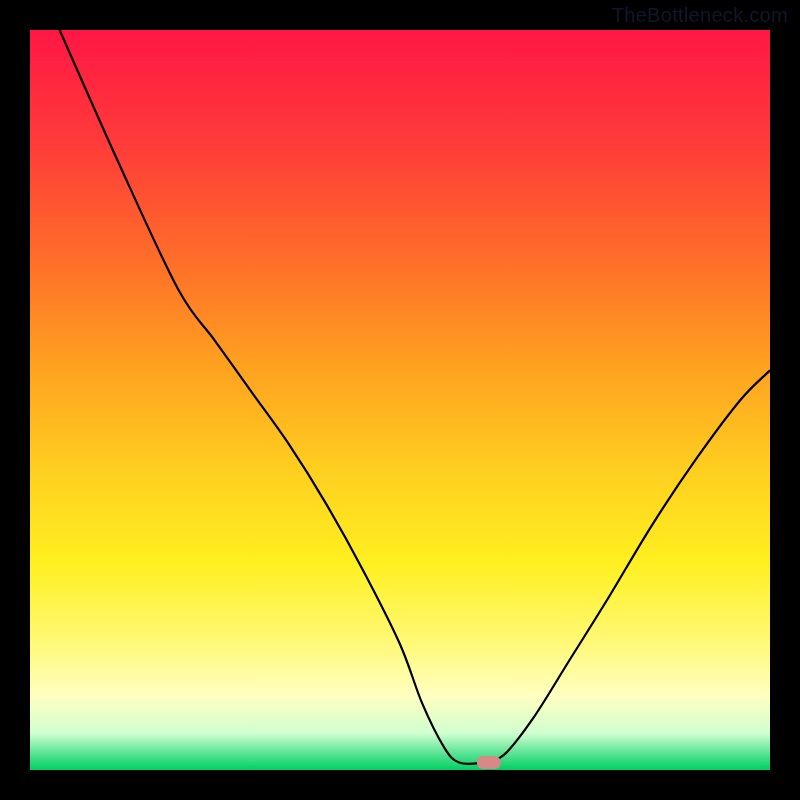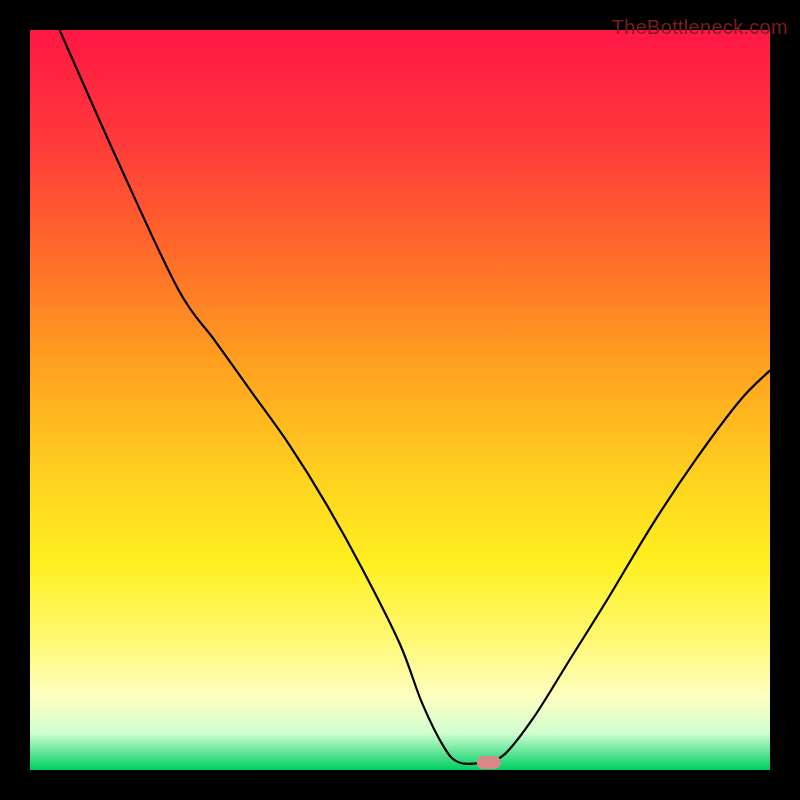--- a/index.html
+++ b/index.html
@@ -8,25 +8,25 @@
     background: #ffffff;
     font-family: Arial, sans-serif;
   }
   .chart-container {
     position: relative;
     width: 800px;
     height: 800px;
   }
   .watermark {
     position: absolute;
-    top: 16px;
+    top: 4px;
     right: 12px;
     font-size: 20px;
     font-weight: 500;
-    color: #7f1d1d;
+    color: #0f172a;
     z-index: 10;
     letter-spacing: 0.3px;
   }
   svg {
     display: block;
   }
 </style>
 </head>
 <body>
 

